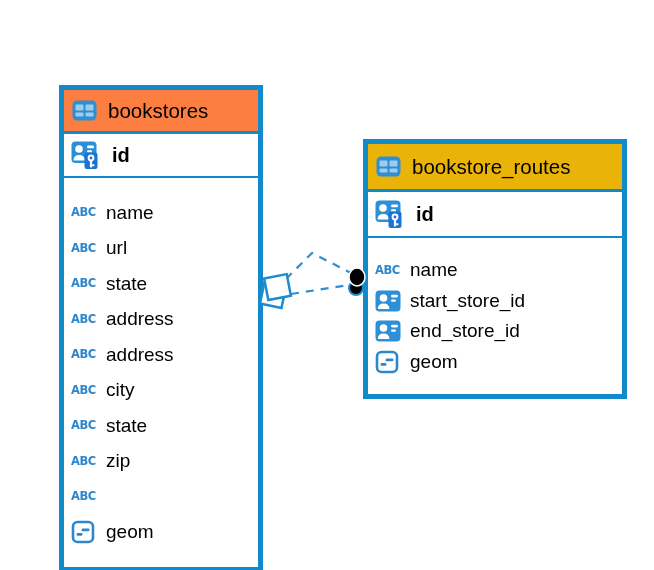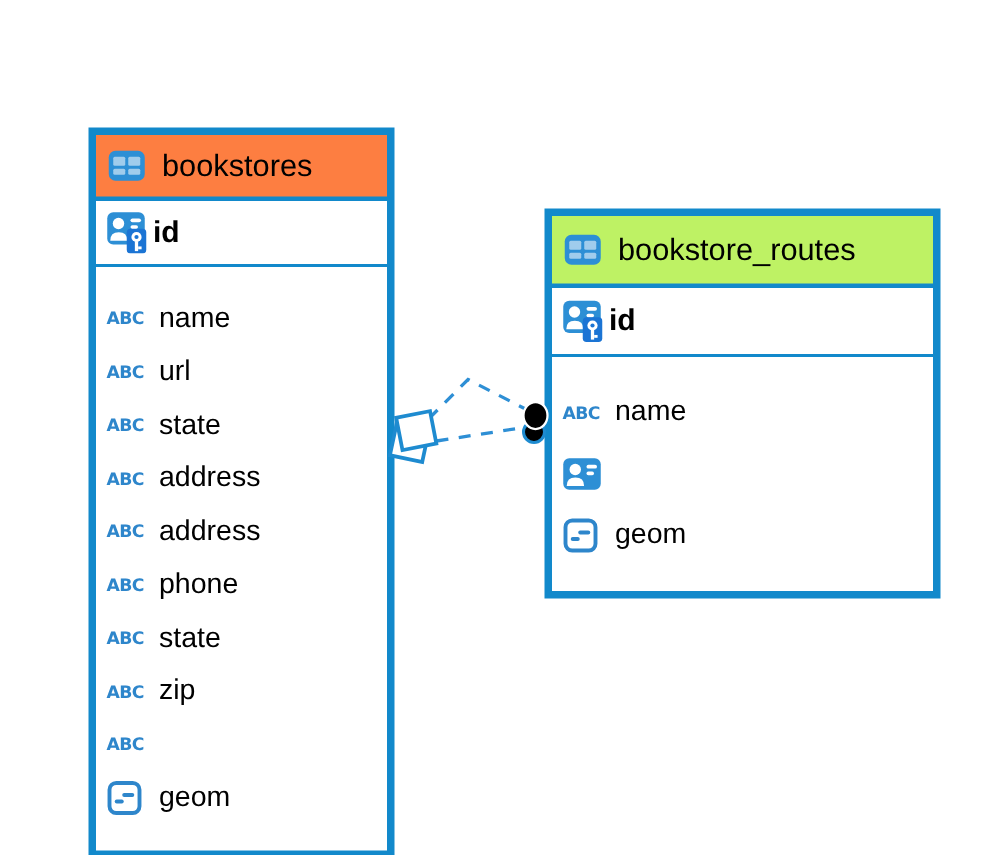--- a/index.html
+++ b/index.html
@@ -12,24 +12,24 @@
     border:5px solid #1289CB; display:flex; flex-direction:column;
   }
   .t-left  { left:59px;  top:61px;  width:204px; height:487px;margin-top:24px; }
   .t-right { left:363px; top:139px; width:264px; height:260px; }
 
   .thead {
     display:flex; align-items:center; gap:9px; padding-left:8px;
     border-bottom:3px solid #1289CB; font-size:20.5px; color:#000; flex:0 0 auto;
   }
   .t-left  .thead { height:41px; background:#FD7E41; }
-  .t-right .thead { height:45px; background:#bef264; }
+  .t-right .thead { height:45px; background:#eab308; }
 
   .idrow {
-    display:flex; align-items:center; gap:4px; padding-left:7px;
+    display:flex; align-items:center; gap:14px; padding-left:7px;
     border-bottom:2px solid #1289CB; font-weight:bold; font-size:20px; color:#000;
     flex:0 0 auto;
   }
   .t-left  .idrow { height:42px; }
   .t-right .idrow { height:44px; }
 
   .fields { flex:1 1 auto; display:flex; flex-direction:column; padding:17px 0; }
   .row {
     flex:1 1 0; display:flex; align-items:center; gap:8px;
     padding-left:7px; font-size:19px; color:#000;
@@ -100,21 +100,21 @@
       <div class="row">
         <span class="abc">ABC</span>
         <span class="lbl">address</span>
       </div>
       <div class="row">
         <span class="abc">ABC</span>
         <span class="lbl">address</span>
       </div>
       <div class="row">
         <span class="abc">ABC</span>
-        <span class="lbl">phone</span>
+        <span class="lbl">city</span>
       </div>
       <div class="row">
         <span class="abc">ABC</span>
         <span class="lbl">state</span>
       </div>
       <div class="row">
         <span class="abc">ABC</span>
         <span class="lbl">zip</span>
       </div>
       <div class="row">
@@ -173,20 +173,33 @@
       <div class="row">
         <span class="icn">
           <svg width="26" height="22" viewBox="0 0 26 22">
             <rect x="0.5" y="0.5" width="25" height="21" rx="4" fill="#2D8FD5"></rect>
             <circle cx="8.5" cy="8" r="3.8" fill="#ffffff"></circle>
             <path d="M2.8 19 q0 -5.6 5.8 -5.6 q5.8 0 5.8 5.6 z" fill="#ffffff"></path>
             <rect x="16" y="4.8" width="7" height="2.6" rx="1.3" fill="#ffffff"></rect>
             <rect x="16" y="9.4" width="5" height="2.4" rx="1.2" fill="#ffffff"></rect>
           </svg>
         </span>
+        <span class="lbl">start_store_id</span>
+      </div>
+      <div class="row">
+        <span class="icn">
+          <svg width="26" height="22" viewBox="0 0 26 22">
+            <rect x="0.5" y="0.5" width="25" height="21" rx="4" fill="#2D8FD5"></rect>
+            <circle cx="8.5" cy="8" r="3.8" fill="#ffffff"></circle>
+            <path d="M2.8 19 q0 -5.6 5.8 -5.6 q5.8 0 5.8 5.6 z" fill="#ffffff"></path>
+            <rect x="16" y="4.8" width="7" height="2.6" rx="1.3" fill="#ffffff"></rect>
+            <rect x="16" y="9.4" width="5" height="2.4" rx="1.2" fill="#ffffff"></rect>
+          </svg>
+        </span>
+        <span class="lbl">end_store_id</span>
       </div>
       <div class="row">
         <span class="icn">
           <svg width="24" height="24" viewBox="0 0 24 24">
             <rect x="2" y="2" width="20" height="20" rx="4.5" fill="none" stroke="#2E86CB" stroke-width="2.6"></rect>
             <rect x="10.5" y="8.6" width="8" height="2.7" rx="1.3" fill="#2E86CB"></rect>
             <rect x="5.5" y="13" width="6" height="2.7" rx="1.3" fill="#2E86CB"></rect>
           </svg>
         </span>
         <span class="lbl">geom</span>

